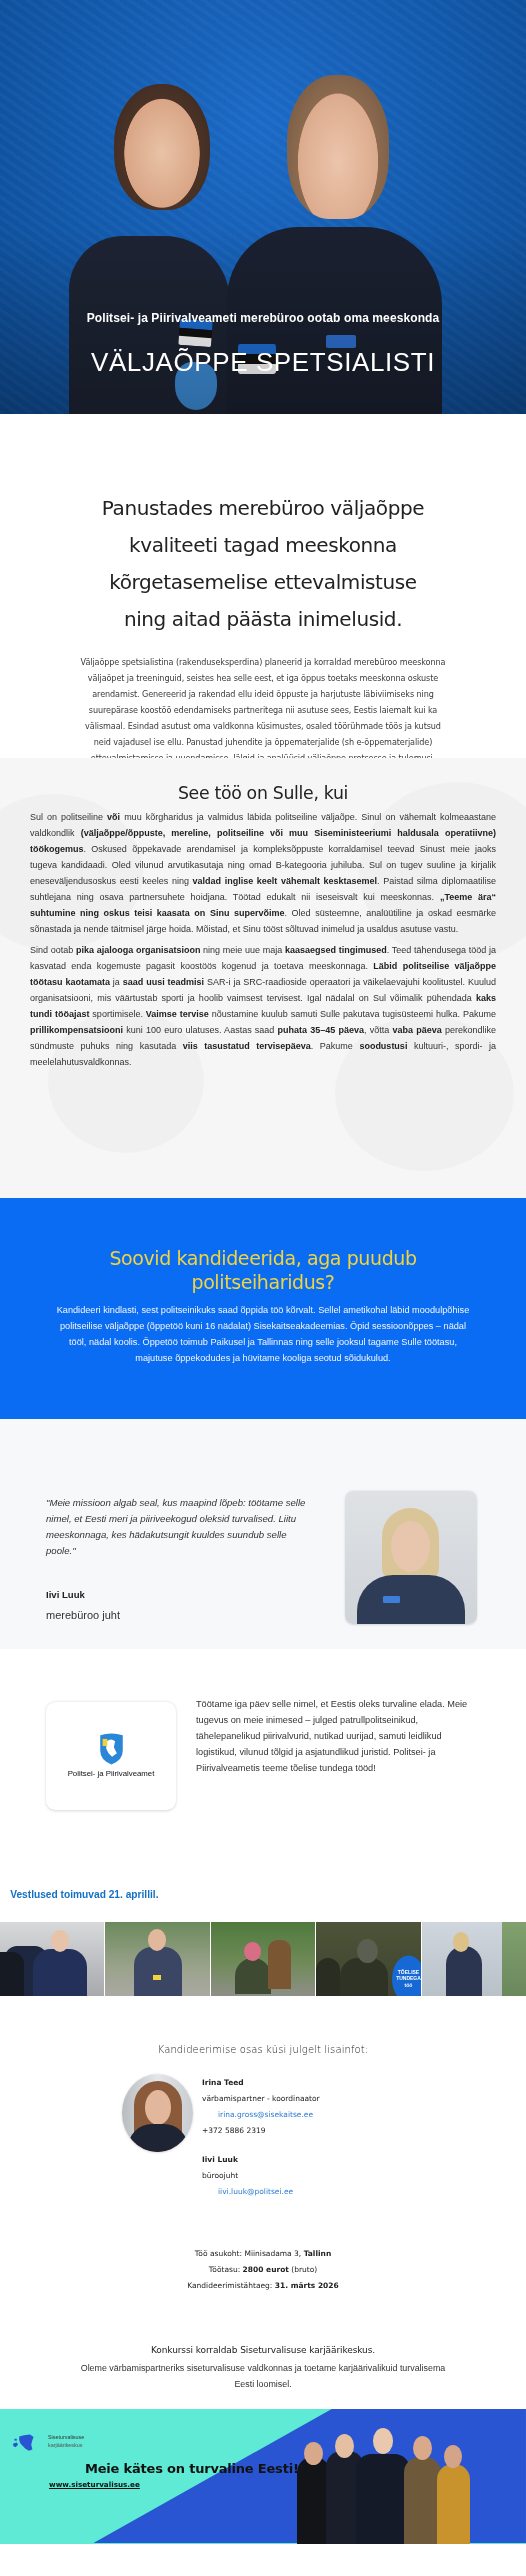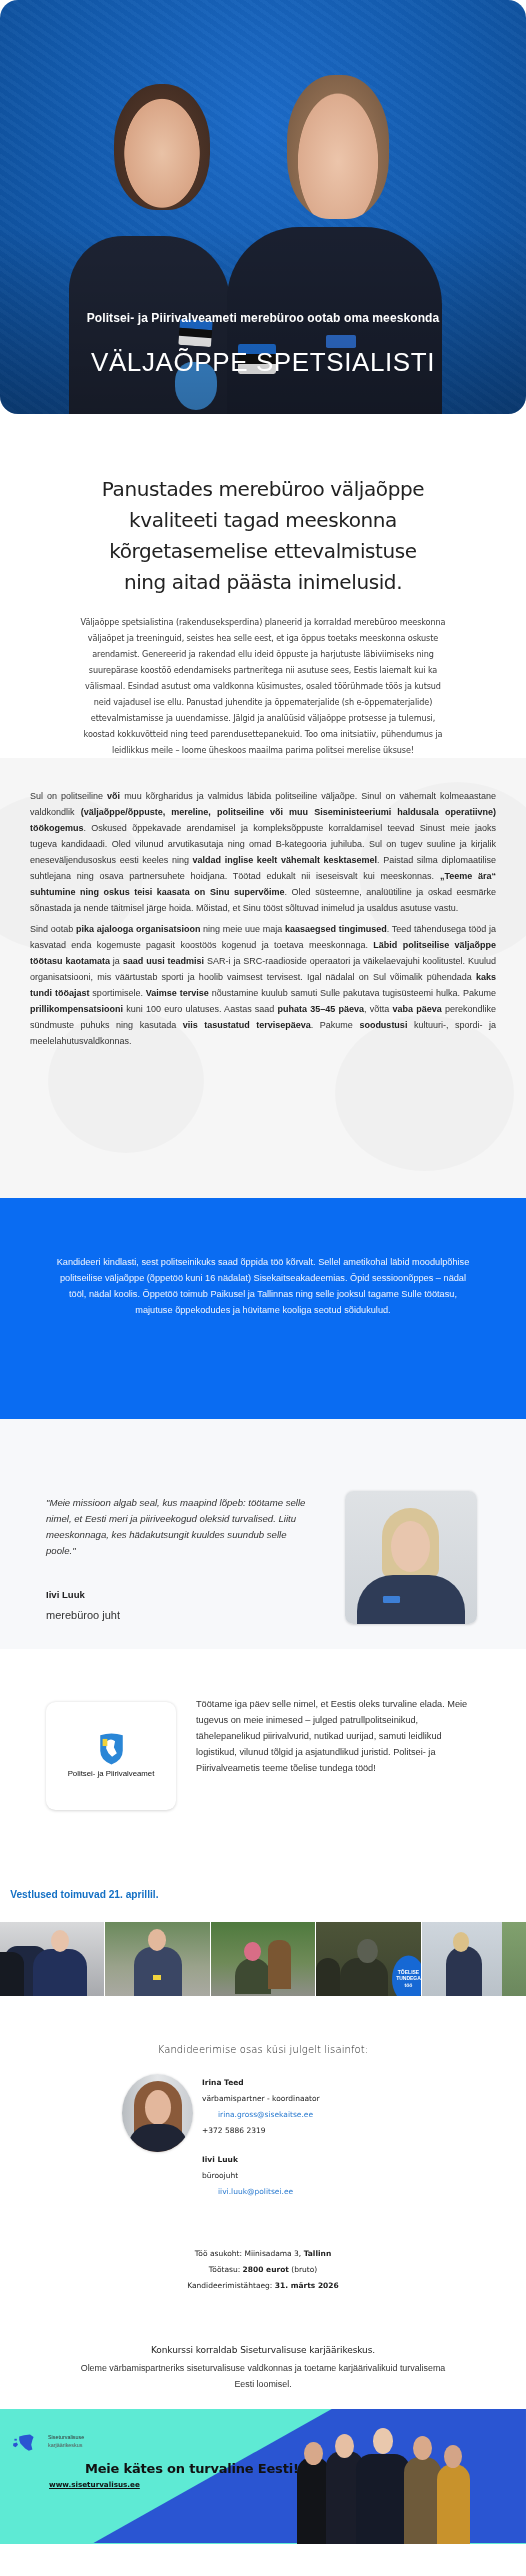--- a/index.html
+++ b/index.html
@@ -1,21 +1,21 @@
 <!DOCTYPE html>
 <html style="font-size:9.6px"><head>
 <meta charset="utf-8">
 <style>
   * { box-sizing: border-box; margin: 0; padding: 0; }
   html, body { width: 526px; background: #ffffff; }
   body { font-family: "Liberation Sans", "DejaVu Sans", sans-serif; color: #222; }
 
   
   .hero { position: relative; width: 526px; height: 414px; overflow: hidden;
-    background: radial-gradient(ellipse at 50% 30%, #1c6bc9 0%, #125aac 55%, #0d4a92 100%); border-radius: 18px; }
+    background: radial-gradient(ellipse at 50% 30%, #1c6bc9 0%, #125aac 55%, #0d4a92 100%); }
   .hero .texture { position: absolute; inset: 0;
     background: repeating-linear-gradient(35deg, rgba(255,255,255,0.025) 0 3.6px, rgba(0,0,0,0.02) 3.6px 8.4px); }
   .person { position: absolute; }
   .p-left .head { position: absolute; left: 114px; top: 84px; width: 96px; height: 126px; border-radius: 48% 48% 44% 44%;
     background: radial-gradient(ellipse at 50% 55%, #e9c2a6 0%, #d9a586 55%, #4a3226 56%, #3a271e 100%); }
   .p-left .body { position: absolute; left: 69px; top: 236px; width: 161px; height: 191px; border-radius: 54px 66px 0 0;
     background: #1d2333; }
   .p-right .head { position: absolute; left: 287px; top: 75px; width: 102px; height: 144px; border-radius: 46% 46% 42% 42%;
     background: radial-gradient(ellipse at 50% 60%, #ecc5ab 0%, #dcab8e 55%, #8b6a4f 56%, #6f543e 100%); }
   .p-right .body { position: absolute; left: 227px; top: 227px; width: 215px; height: 203px; border-radius: 72px 78px 0 0;
@@ -24,22 +24,22 @@
   .patch i { display: block; height: 33.33%; }
   .hero-shade { position: absolute; inset: 0; background: linear-gradient(180deg, rgba(0,0,0,0) 55%, rgba(0,0,0,0.25) 100%); }
 
   .hkicker { position: absolute; left: 0; width: 526px; top: 311px; text-align: center; color: #fff;
     font-family: "Liberation Sans", sans-serif; font-weight: 700; font-size: 12px; letter-spacing: 0.1px; }
   .htitle { position: absolute; left: 0; width: 526px; top: 347px; text-align: center; color: #fff;
     font-family: "Liberation Sans", sans-serif; font-weight: 400; font-size: 26px; letter-spacing: 0.6px; }
 
   
   .intro { padding: 60px 0 0; height: 344px; text-align: center; background: #fff; }
-  .intro h1 { font-family: "DejaVu Sans", sans-serif; font-weight: 400; font-size: 20px; line-height: 31px; color: #222;
-    width: 335px; margin: 0 auto; letter-spacing: -0.4px; }
+  .intro h1 { font-family: "DejaVu Sans", sans-serif; font-weight: 400; font-size: 20px; line-height: 37px; color: #222;
+    width: 335px; margin: 16px auto; letter-spacing: -0.4px; }
   .intro p { font-family: "DejaVu Sans", sans-serif; font-size: 8.1px; line-height: 16px; color: #3a3a3a;
     width: 371px; margin: 15.6px auto 0; letter-spacing: -0.1px; }
 
   
   .gray { position: relative; background: #f6f6f6; height: 440px; padding: 25px 30px 0; overflow: hidden; }
   .gray .wm { position: absolute; border-radius: 50%; background: rgba(0,0,0,0.025); }
   .gray h2 { position: relative; font-family: "DejaVu Sans", sans-serif; font-weight: 400; font-size: 17.3px; text-align: center;
     color: #222; letter-spacing: -0.3px; line-height: 21.5px; }
   .gray p { position: relative; font-family: "Liberation Sans", sans-serif; font-size: 9px; line-height: 16px; color: #333;
     text-align: justify; margin-top: 4.8px; }
@@ -153,25 +153,27 @@
 <section class="intro">
   <h1>Panustades merebüroo väljaõppe kvaliteeti tagad meeskonna kõrgetasemelise ettevalmistuse ning aitad päästa inimelusid.</h1>
   <p>Väljaõppe spetsialistina (rakenduseksperdina) planeerid ja korraldad merebüroo meeskonna väljaõpet ja treeninguid, seistes hea selle eest, et iga õppus toetaks meeskonna oskuste arendamist. Genereerid ja rakendad ellu ideid õppuste ja harjutuste läbiviimiseks ning suurepärase koostöö edendamiseks partneritega nii asutuse sees, Eestis laiemalt kui ka välismaal. Esindad asutust oma valdkonna küsimustes, osaled töörühmade töös ja kutsud neid vajadusel ise ellu. Panustad juhendite ja õppematerjalide (sh e-õppematerjalide) ettevalmistamisse ja uuendamisse. Jälgid ja analüüsid väljaõppe protsesse ja tulemusi, koostad kokkuvõtteid ning teed parendusettepanekuid. Too oma initsiatiiv, pühendumus ja leidlikkus meile – loome üheskoos maailma parima politsei merelise üksuse!</p>
 </section>
 
 <section class="gray">
   <div class="wm" style="left:-36px; top:36px; width:179px; height:156px;"></div>
   <div class="wm" style="left:359px; top:24px; width:197px; height:179px;"></div>
   <div class="wm" style="left:48px; top:251px; width:156px; height:144px;"></div>
   <div class="wm" style="left:335px; top:257px; width:179px; height:156px;"></div>
+  <h2>See töö on Sulle, kui</h2>
   <p id="req-p"><span>Sul on politseiline </span><b>või</b><span> muu kõrgharidus ja valmidus läbida politseiline väljaõpe. Sinul on vähemalt kolmeaastane valdkondlik </span><b>(väljaõppe/õppuste, mereline, politseiline või muu Siseministeeriumi haldusala operatiivne) töökogemus</b><span>. Oskused õppekavade arendamisel ja kompleksõppuste korraldamisel teevad Sinust meie jaoks tugeva kandidaadi. Oled vilunud arvutikasutaja ning omad B-kategooria juhiluba. Sul on tugev suuline ja kirjalik eneseväljendusoskus eesti keeles ning </span><b>valdad inglise keelt vähemalt kesktasemel</b><span>. Paistad silma diplomaatilise suhtlejana ning osava partnersuhete hoidjana. Töötad edukalt nii iseseisvalt kui meeskonnas. </span><b>„Teeme ära“ suhtumine ning oskus teisi kaasata on Sinu supervõime</b><span>. Oled süsteemne, analüütiline ja oskad eesmärke sõnastada ja nende täitmisel järge hoida. Mõistad, et Sinu tööst sõltuvad inimelud ja usaldus asutuse vastu.</span></p>
   <p id="ben-p"><span>Sind ootab </span><b>pika ajalooga organisatsioon</b><span> ning meie uue maja </span><b>kaasaegsed tingimused</b><span>. Teed tähendusega tööd ja kasvatad enda kogemuste pagasit koostöös kogenud ja toetava meeskonnaga. </span><b>Läbid politseilise väljaõppe töötasu kaotamata</b><span> ja </span><b>saad uusi teadmisi</b><span> SAR-i ja SRC-raadioside operaatori ja väikelaevajuhi koolitustel. Kuulud organisatsiooni, mis väärtustab sporti ja hoolib vaimsest tervisest. Igal nädalal on Sul võimalik pühendada </span><b>kaks tundi tööajast</b><span> sportimisele. </span><b>Vaimse tervise</b><span> nõustamine kuulub samuti Sulle pakutava tugisüsteemi hulka. Pakume </span><b>prillikompensatsiooni</b><span> kuni 100 euro ulatuses. Aastas saad </span><b>puhata 35–45 päeva</b><span>, võtta </span><b>vaba päeva</b><span> perekondlike sündmuste puhuks ning kasutada </span><b>viis tasustatud tervisepäeva</b><span>. Pakume </span><b>soodustusi</b><span> kultuuri-, spordi- ja meelelahutusvaldkonnas.</span></p>
 </section>
 
 <section class="blue">
+  <h2>Soovid kandideerida, aga puudub politseiharidus?</h2>
   <p>Kandideeri kindlasti, sest politseinikuks saad õppida töö kõrvalt. Sellel ametikohal läbid moodulpõhise politseilise väljaõppe (õppetöö kuni 16 nädalat) Sisekaitseakadeemias. Õpid sessioonõppes – nädal tööl, nädal koolis. Õppetöö toimub Paikusel ja Tallinnas ning selle jooksul tagame Sulle töötasu, majutuse õppekodudes ja hüvitame kooliga seotud sõidukulud.</p>
 </section>
 
 <section class="quote">
   <blockquote>"Meie missioon algab seal, kus maapind lõpeb: töötame selle nimel, et Eesti meri ja piiriveekogud oleksid turvalised. Liitu meeskonnaga, kes hädakutsungit kuuldes suundub selle poole."</blockquote>
   <div class="qname">Iivi Luuk</div>
   <div class="qrole">merebüroo juht</div>
   <div class="qphoto">
     <div class="hair"></div>
       <div class="face"></div>

